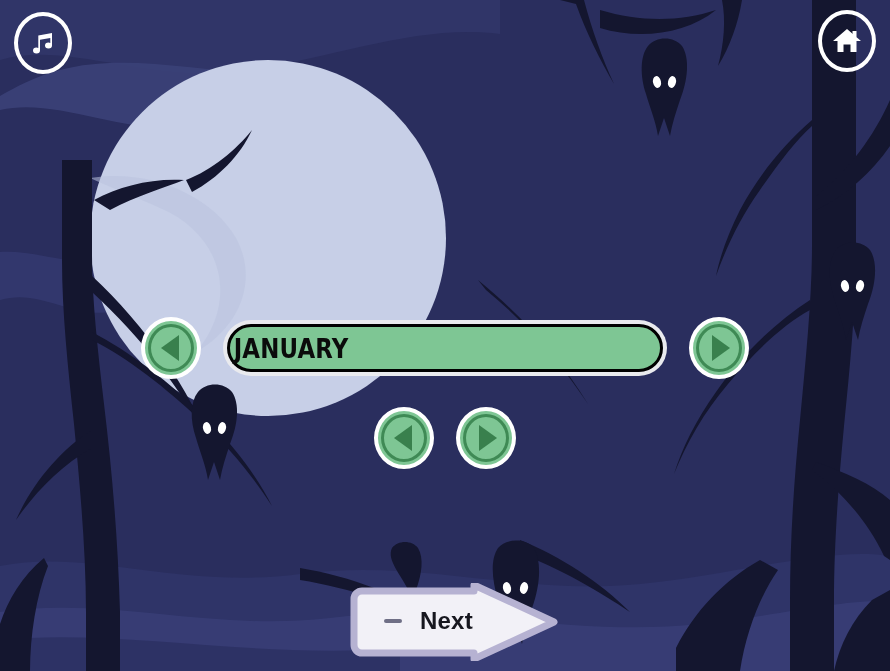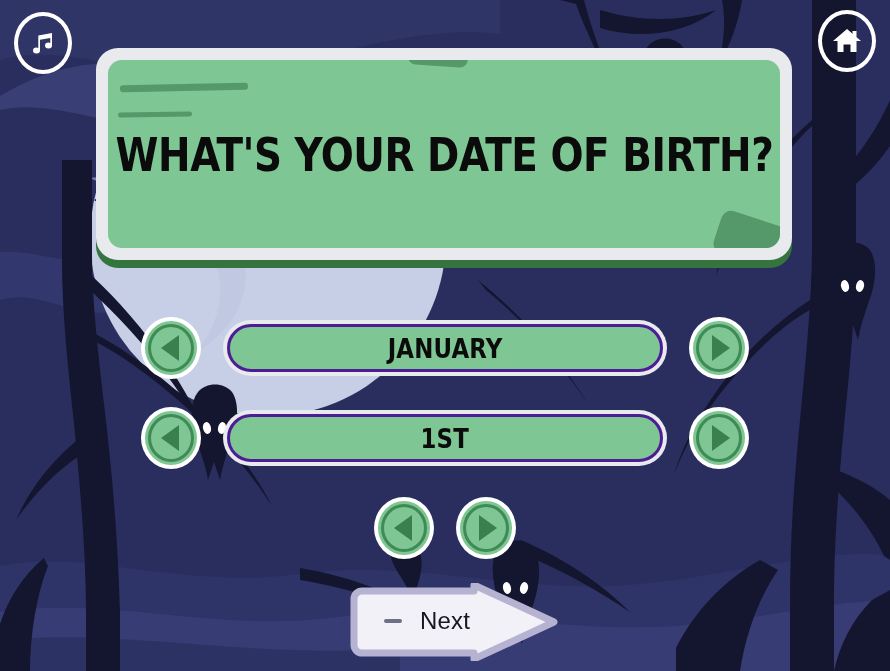--- a/index.html
+++ b/index.html
@@ -156,25 +156,25 @@
     background: #e9eaee;
     border-radius: 30px;
     padding: 4px;
     cursor: pointer;
   }
   .option-pill-inner {
     width: 100%;
     height: 100%;
     box-sizing: border-box;
     background: #7ec694;
-    border: 3px solid #4c1d95;
+    border: 3px solid #000000;
     border-radius: 26px;
     display: flex;
     align-items: center;
-    justify-content: center;
+    justify-content: flex-start;
   }
   .option-value {
     color: #0b0b0b;
     font-family: "Liberation Sans Narrow", "DejaVu Sans Condensed", "Liberation Sans", sans-serif;
     font-weight: 700;
     font-size: 27px;
     letter-spacing: 0.2px;
     transform: scaleX(0.94);
     white-space: nowrap;
   }
@@ -189,21 +189,21 @@
     z-index: 35;
     cursor: pointer;
   }
   #next-button svg { display: block; }
   #next-label {
     position: absolute;
     left: 76px;
     top: 24px;
     color: #17171f;
     font-family: "Liberation Sans", sans-serif;
-    font-weight: 400;
+    font-weight: 700;
     font-size: 24px;
     letter-spacing: 0.2px;
     pointer-events: none;
   }
   #next-dash {
     position: absolute;
     left: 40px;
     top: 36px;
     width: 18px;
     height: 4px;
@@ -307,59 +307,37 @@
 
   <div id="home-btn" class="corner-btn">
     <span>
       <svg width="30" height="28" viewBox="0 0 30 28">
         <path d="M15 2 L29 14 L24.5 14 L24.5 25 L18.5 25 L18.5 17.5 L11.5 17.5 L11.5 25 L5.5 25 L5.5 14 L1 14 Z" fill="#ffffff"></path>
         <rect x="20.5" y="4" width="4" height="6" fill="#ffffff"></rect>
       </svg>
     </span>
   </div>
 
-  <div id="question-banner">
-    <div id="question-inner">
-      <span class="streak" id="streak-a"></span>
-      <span class="streak" id="streak-b"></span>
-      <span class="streak" id="streak-c"></span>
-      <span class="streak" id="streak-d"></span>
-      <div id="question-text">WHAT'S YOUR DATE OF BIRTH?</div>
-    </div>
-  </div>
 
   <div id="selectors">
 
     <div class="selector-row">
       <div class="arrow-btn">
         <span class="tri tri-left"></span>
       </div>
       <div class="option-pill">
         <div class="option-pill-inner">
           <span class="option-value">JANUARY</span>
         </div>
       </div>
       <div class="arrow-btn">
         <span class="tri tri-right"></span>
       </div>
     </div>
 
-    <div class="selector-row">
-      <div class="arrow-btn">
-        <span class="tri tri-left"></span>
-      </div>
-      <div class="option-pill">
-        <div class="option-pill-inner">
-          <span class="option-value">1ST</span>
-        </div>
-      </div>
-      <div class="arrow-btn">
-        <span class="tri tri-right"></span>
-      </div>
-    </div>
 
     <div class="selector-row">
       <div class="arrow-btn">
         <span class="tri tri-left"></span>
       </div>
       <div class="arrow-btn">
         <span class="tri tri-right"></span>
       </div>
     </div>
 

